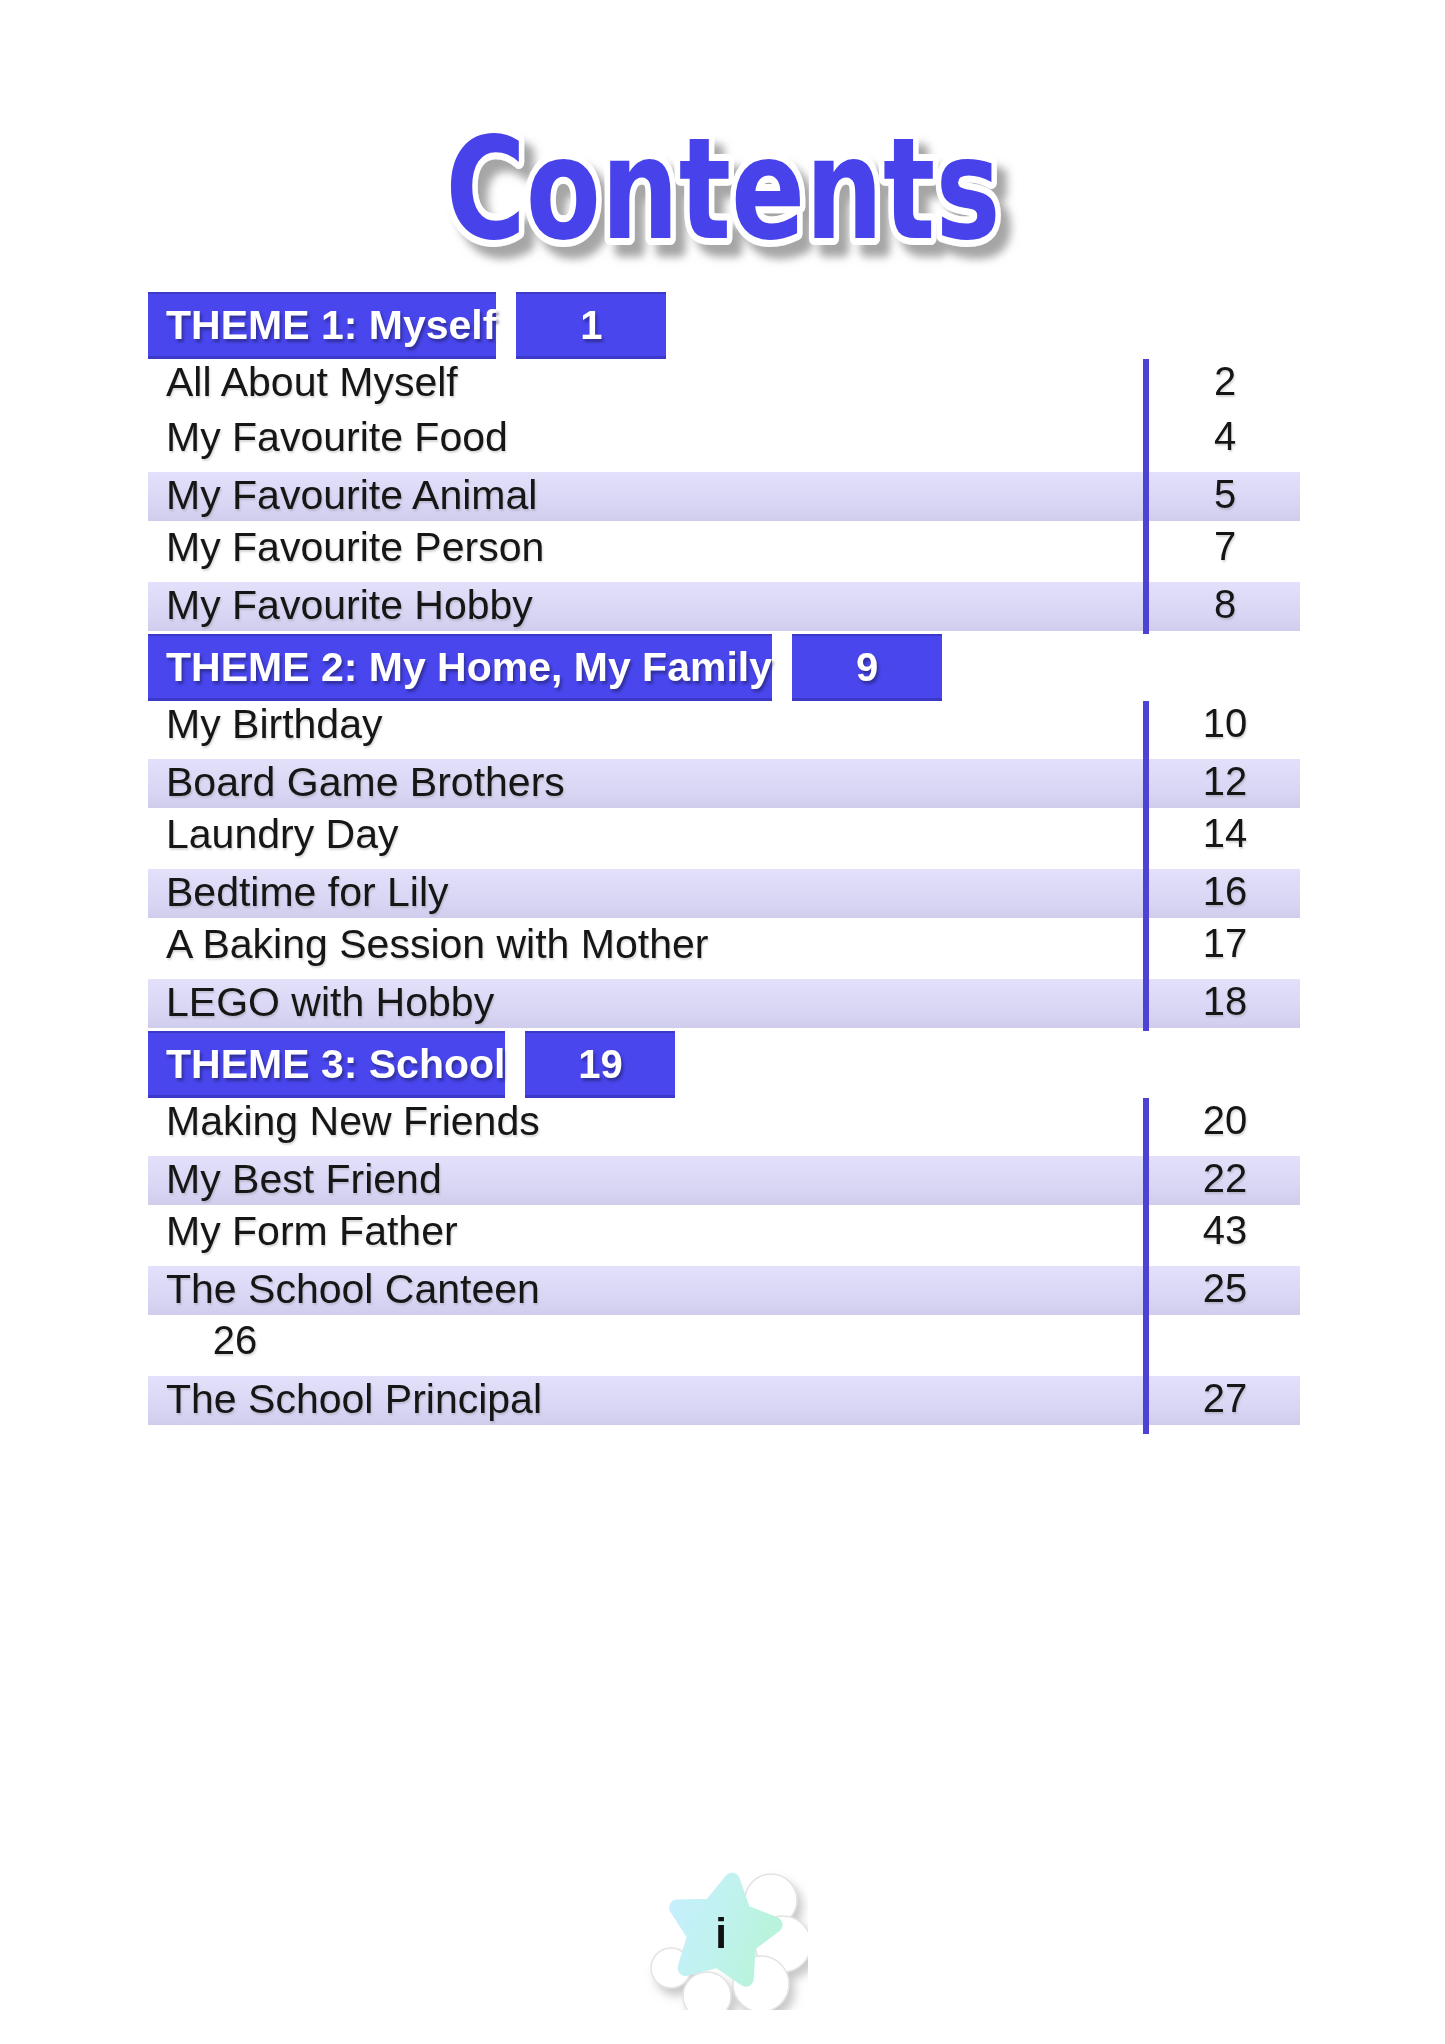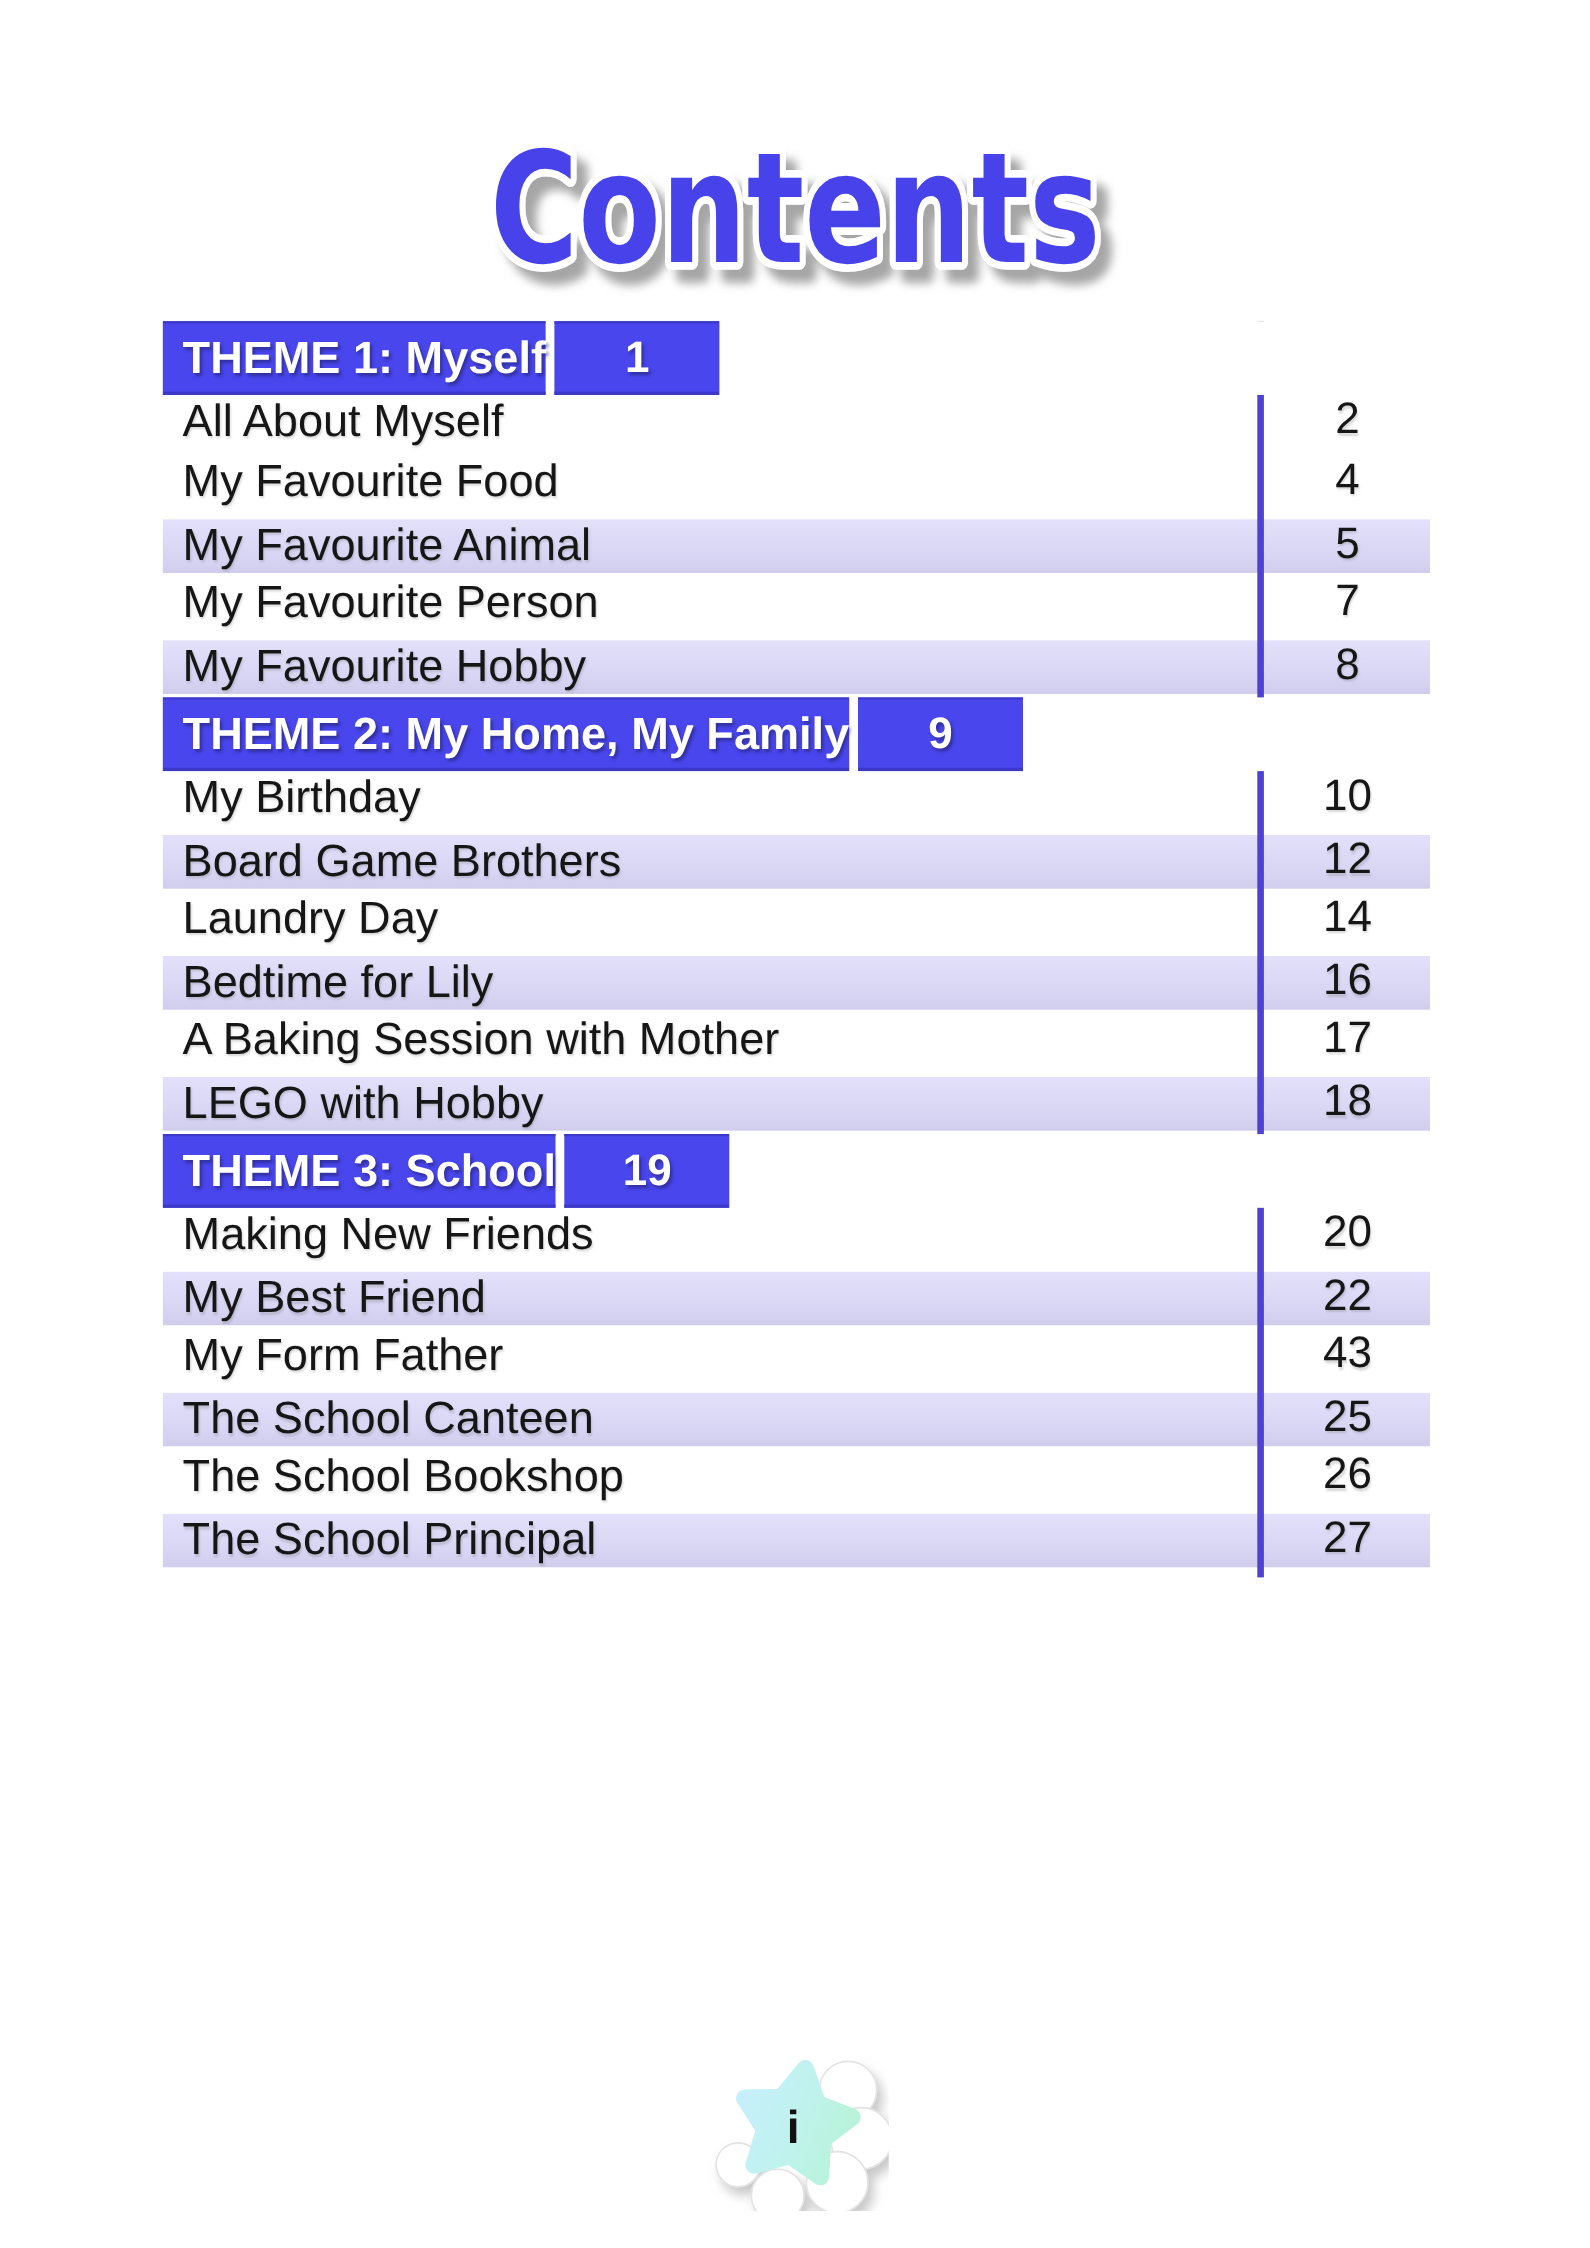--- a/index.html
+++ b/index.html
@@ -35,21 +35,21 @@
     width:150px;margin-left:12px;text-align:center;font-size:40px;
   }
   .row.lavender{
     background:linear-gradient(180deg,#e2e0fa 0%,#d8d5f4 70%,#cfccec 100%);
     border-top:3px solid #ffffff;border-bottom:3px solid #ffffff;
   }
   .row.white{background:#ffffff;}
 
   .theme-row{
     position:relative;z-index:3;display:flex;align-items:stretch;
-    height:67px;background:#ffffff;column-gap:8px;
+    height:67px;background:#ffffff;column-gap:20px;
   }
   .theme-row .cell{
     background:#4946ee;
     box-shadow:inset 0 2px 0 #3c39c8, inset 0 -3px 0 #3c39c8;
     display:flex;align-items:center;
   }
   .theme-row .label{
     flex:1;padding-left:18px;
     font-weight:bold;font-size:41px;color:#ffffff;white-space:nowrap;
     text-shadow:2px 3px 3px rgba(30,30,90,0.55);
@@ -163,21 +163,20 @@
     </div>
     <div class="row white">
       <div class="label">My Form Father</div>
       <div class="page">43</div>
     </div>
     <div class="row lavender">
       <div class="label">The School Canteen</div>
       <div class="page">25</div>
     </div>
     <div class="row white">
-      <div class="label">The School Bookshop</div>
       <div class="page">26</div>
     </div>
     <div class="row lavender">
       <div class="label">The School Principal</div>
       <div class="page">27</div>
     </div>
   </div>
 
 <div class="footer-star">
   <svg width="170" height="156" viewBox="-85 -78 170 156">

